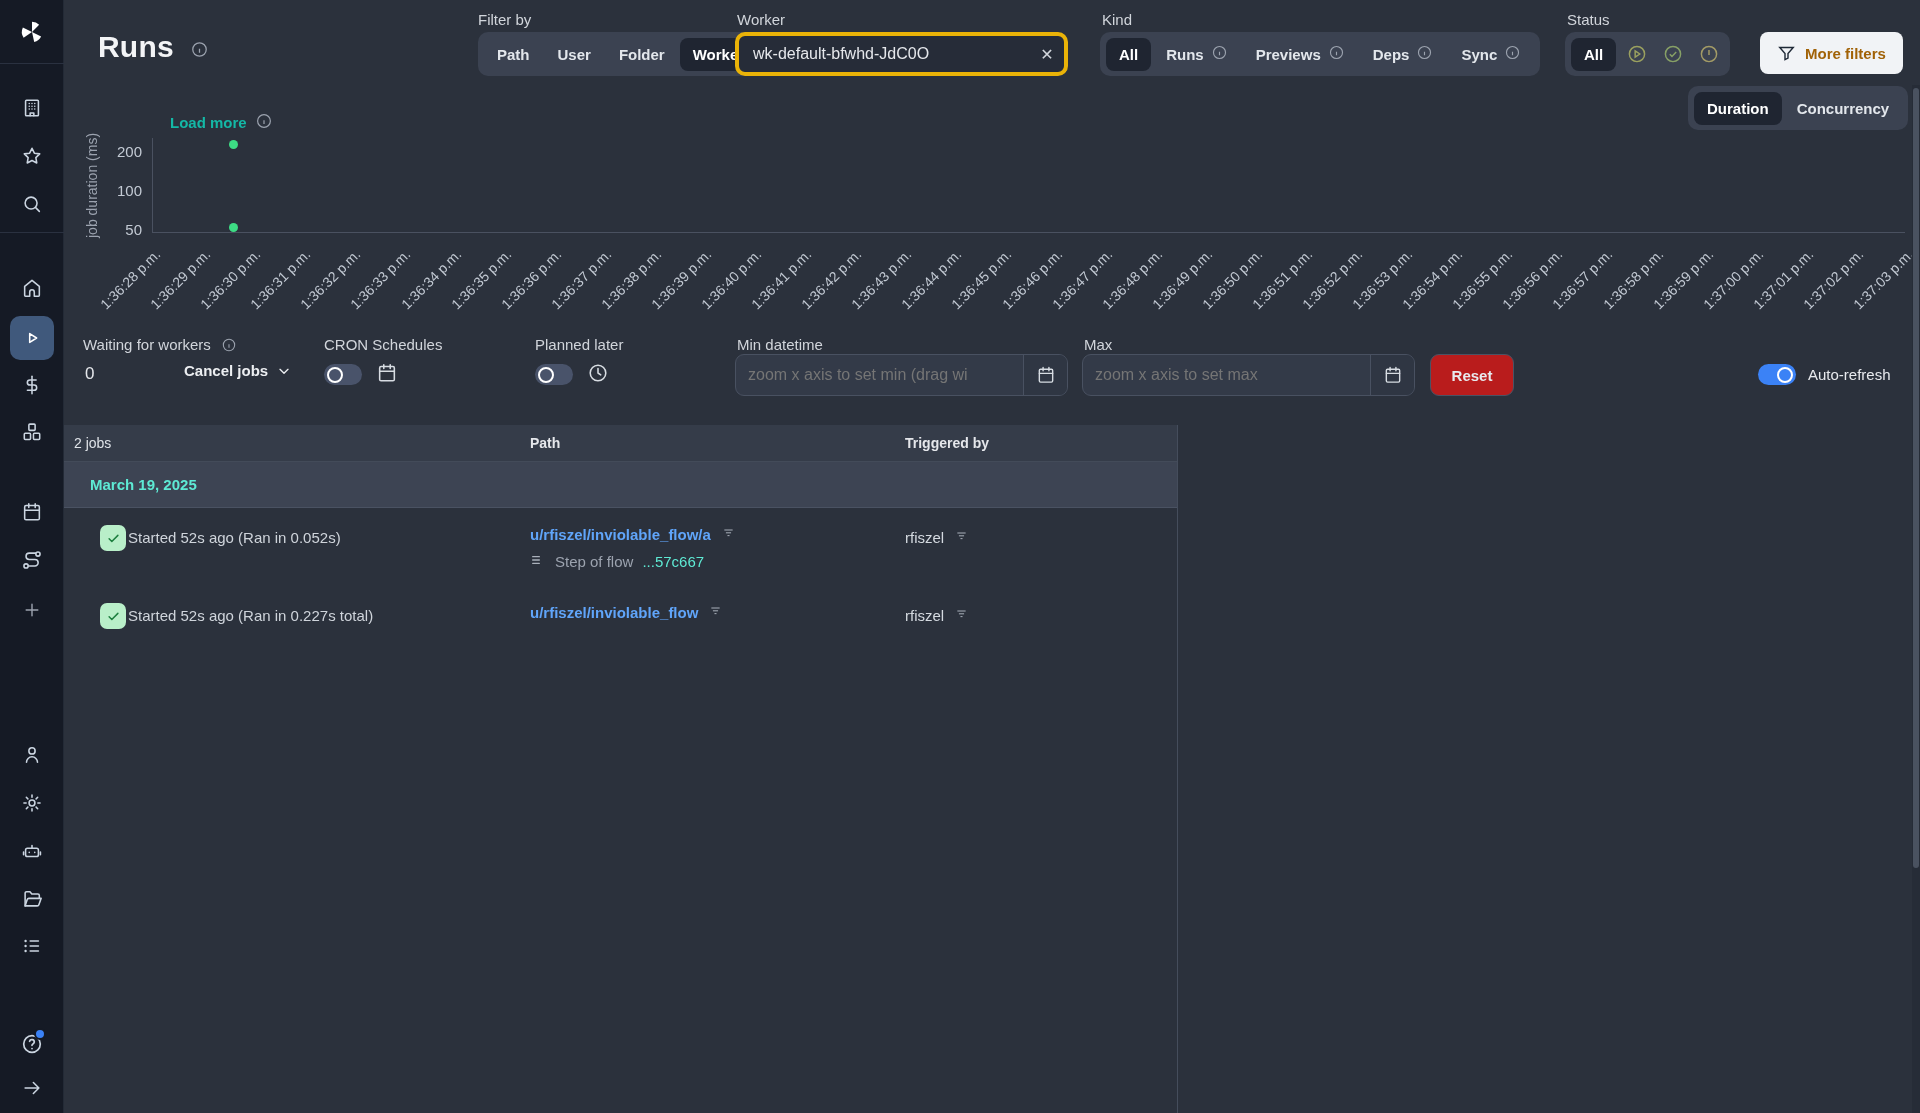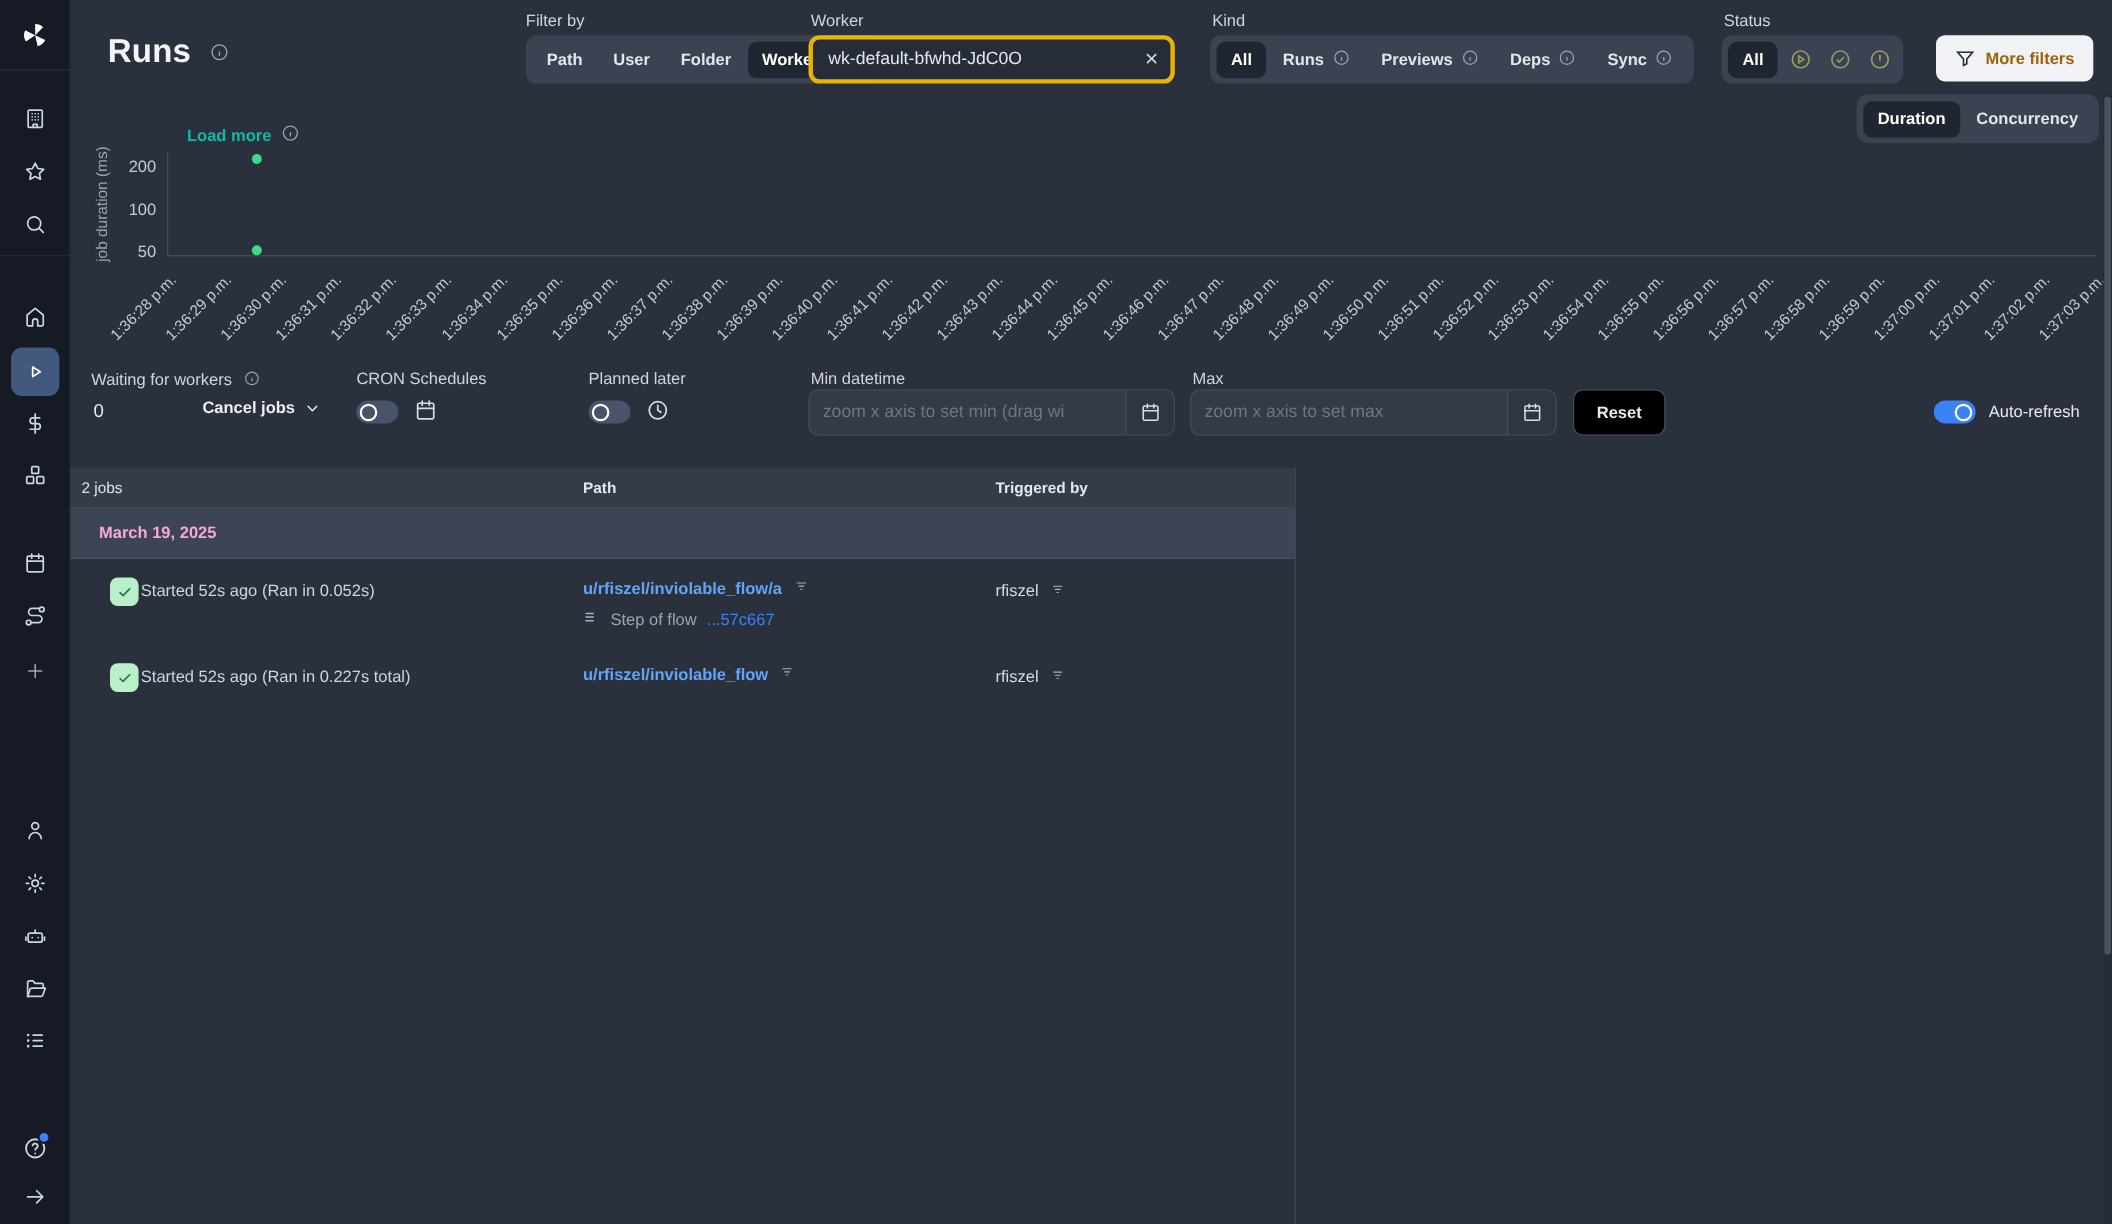--- a/index.html
+++ b/index.html
@@ -52,43 +52,43 @@
   .tb-value { position:absolute; font-size:17px; color:#e5e7eb; }
   .cancel-jobs { position:absolute; left:184px; top:362px; display:flex; align-items:center; gap:8px; font-size:15px; font-weight:bold; color:#eceef1; cursor:pointer; }
   .toggle { position:relative; width:38px; height:21px; border-radius:11px; background:#49536a; cursor:pointer; }
   .toggle .knob { position:absolute; top:2.5px; left:3px; width:16px; height:16px; border-radius:50%; border:2px solid #ffffff; background:transparent; }
   .toggle.on { background:#3b82f6; }
   .toggle.on .knob { left:auto; right:3px; border:2px solid #ffffff; }
   .mini-ic svg { stroke:#d8dde3; fill:none; stroke-width:1.7; stroke-linecap:round; stroke-linejoin:round; }
   .dt-input { position:absolute; top:354px; width:333px; height:42px; background:#333a48; border:1px solid #495161; border-radius:9px; display:flex; align-items:center; overflow:hidden; }
   .dt-input input { flex:1; min-width:0; background:transparent; border:none; outline:none; color:#b9c1cc; font-size:16px; padding:0 12px; font-family:inherit; }
   .dt-cal { width:44px; height:42px; display:flex; align-items:center; justify-content:center; border-left:1px solid #495161; background:#2f3643; cursor:pointer; flex:none; }
-  .btn { position:absolute; top:354px; height:42px; background:#000000; border:1px solid #4a5364; border-radius:9px; color:#e8eaee; font-size:15px; font-weight:600; display:flex; align-items:center; justify-content:center; cursor:pointer; font-family:inherit; }
+  .btn { position:absolute; top:354px; height:42px; background:#b91c1c; border:1px solid #4a5364; border-radius:9px; color:#e8eaee; font-size:15px; font-weight:600; display:flex; align-items:center; justify-content:center; cursor:pointer; font-family:inherit; }
   .lastruns { display:flex; align-items:center; gap:10px; padding:0 14px; }
   .lastruns .sep { width:1px; height:40px; background:#4a5364; margin:0 2px; }
   .autorefresh { position:absolute; left:1758px; top:364px; display:flex; align-items:center; gap:12px; }
 
   
   .list-panel { position:absolute; left:64px; top:425px; width:1114px; height:688px; border-right:1px solid #454d5c; }
   .list-head { display:flex; align-items:center; height:37px; background:#353c49; border-bottom:1px solid #434b59; font-size:14px; color:#e5e7eb; }
   .col-count { width:466px; padding-left:10px; font-size:14px; color:#dfe3e8; }
   .col-path { width:375px; font-weight:bold; }
   .col-trig { flex:1; font-weight:bold; }
-  .date-row { display:flex; align-items:center; height:46px; background:#3d4453; border-bottom:1px solid #4a5262; font-size:15px; font-weight:bold; color:#f9a8d4; padding-left:26px; }
+  .date-row { display:flex; align-items:center; height:46px; background:#3d4453; border-bottom:1px solid #4a5262; font-size:15px; font-weight:bold; color:#5eead4; padding-left:26px; }
   .job-row { display:flex; align-items:flex-start; padding-top:17px; }
   .job-row .stat { width:60px; padding-left:36px; }
   .check-badge { width:26px; height:26px; border-radius:7px; background:#b9efc9; display:flex; align-items:center; justify-content:center; }
   .check-badge svg { stroke:#1d7f3f; fill:none; stroke-width:2.4; stroke-linecap:round; stroke-linejoin:round; }
   .job-row .summary { width:406px; padding-left:4px; font-size:15px; color:#cfd4db; padding-top:4px; }
   .job-row .pathcell { width:375px; }
   .job-row .trigcell { flex:1; display:flex; align-items:center; gap:10px; font-size:15px; color:#d5dae0; padding-top:3px; }
   .plink { color:#60a5fa; font-weight:bold; font-size:15px; text-decoration:none; cursor:pointer; }
   .pathline { display:flex; align-items:center; gap:10px; }
   .stepline { display:flex; align-items:center; gap:9px; margin-top:8px; font-size:15px; color:#9ca3af; }
-  .steplink { color:#3b82f6; cursor:pointer; }
+  .steplink { color:#5eead4; cursor:pointer; }
   .filter-ic svg { stroke:#aab1bb; fill:none; stroke-width:1.6; stroke-linecap:round; }
   .burger svg { stroke:#aab1bb; fill:none; stroke-width:2; stroke-linecap:round; }
 
   .detail-panel { position:absolute; left:1179px; top:425px; width:741px; height:688px; }
   .no-job { position:absolute; left:38px; top:18px; font-size:15px; color:#e2e5ea; }
 
   .scrolltrack { position:absolute; right:0; top:85px; width:8px; height:1028px; background:#262c37; }
   .scrollthumb { position:absolute; right:1px; top:3px; width:6px; height:780px; border-radius:3px; background:#4a5260; }
 </style>
 </head>

